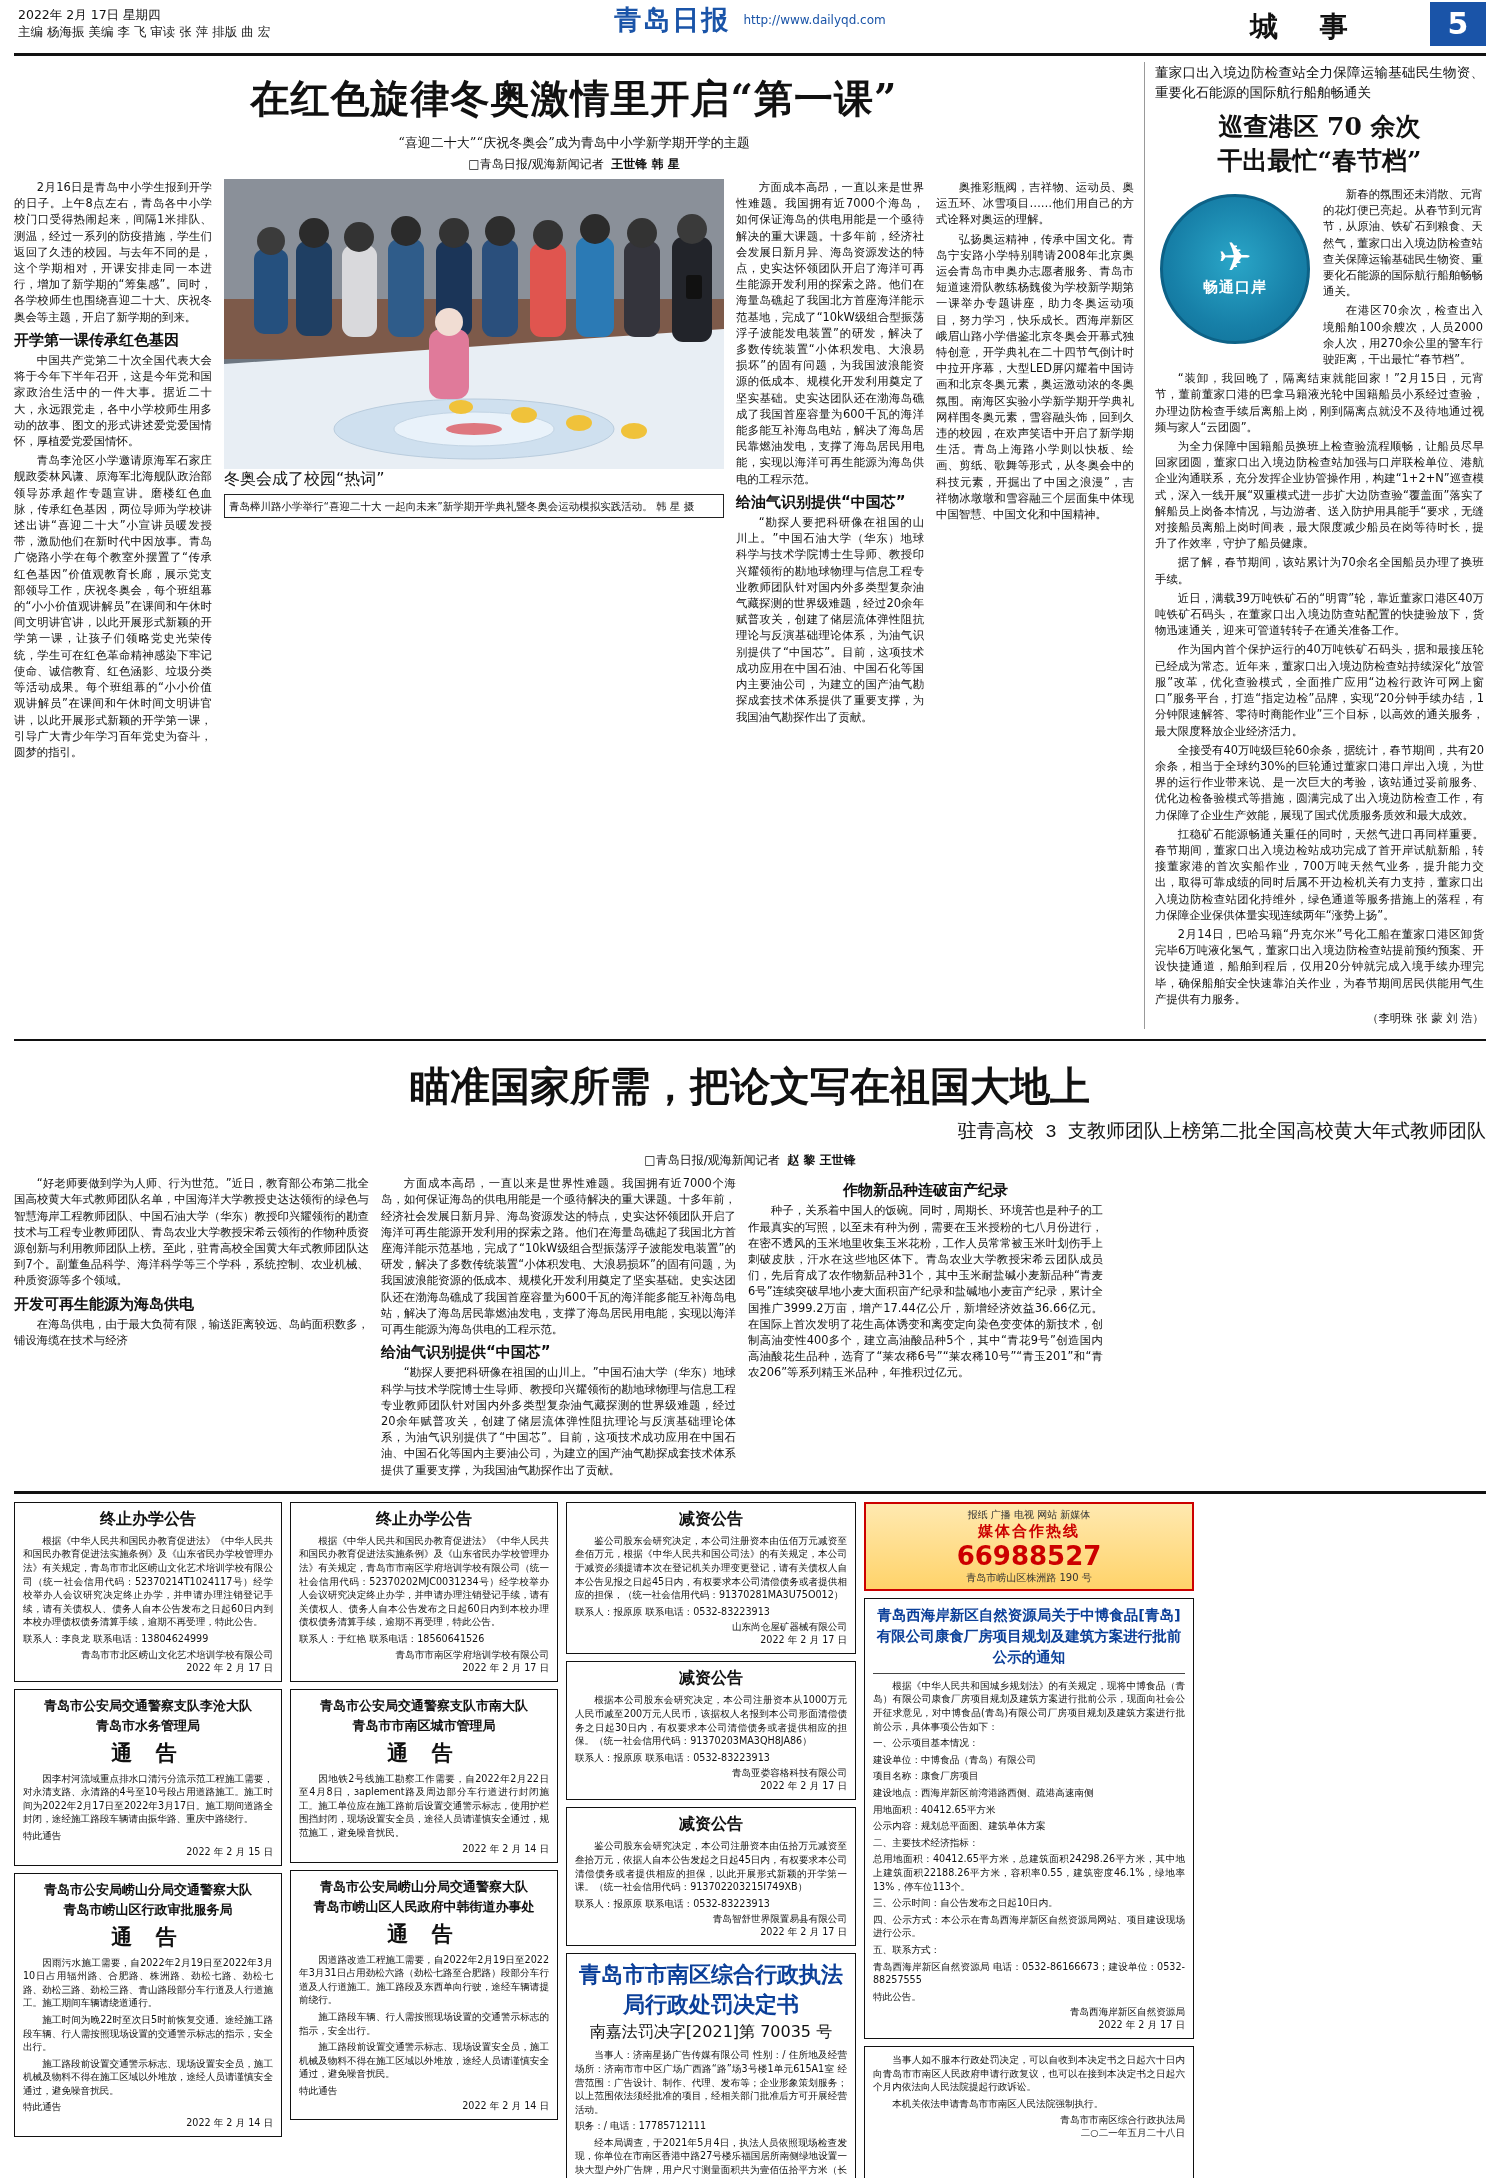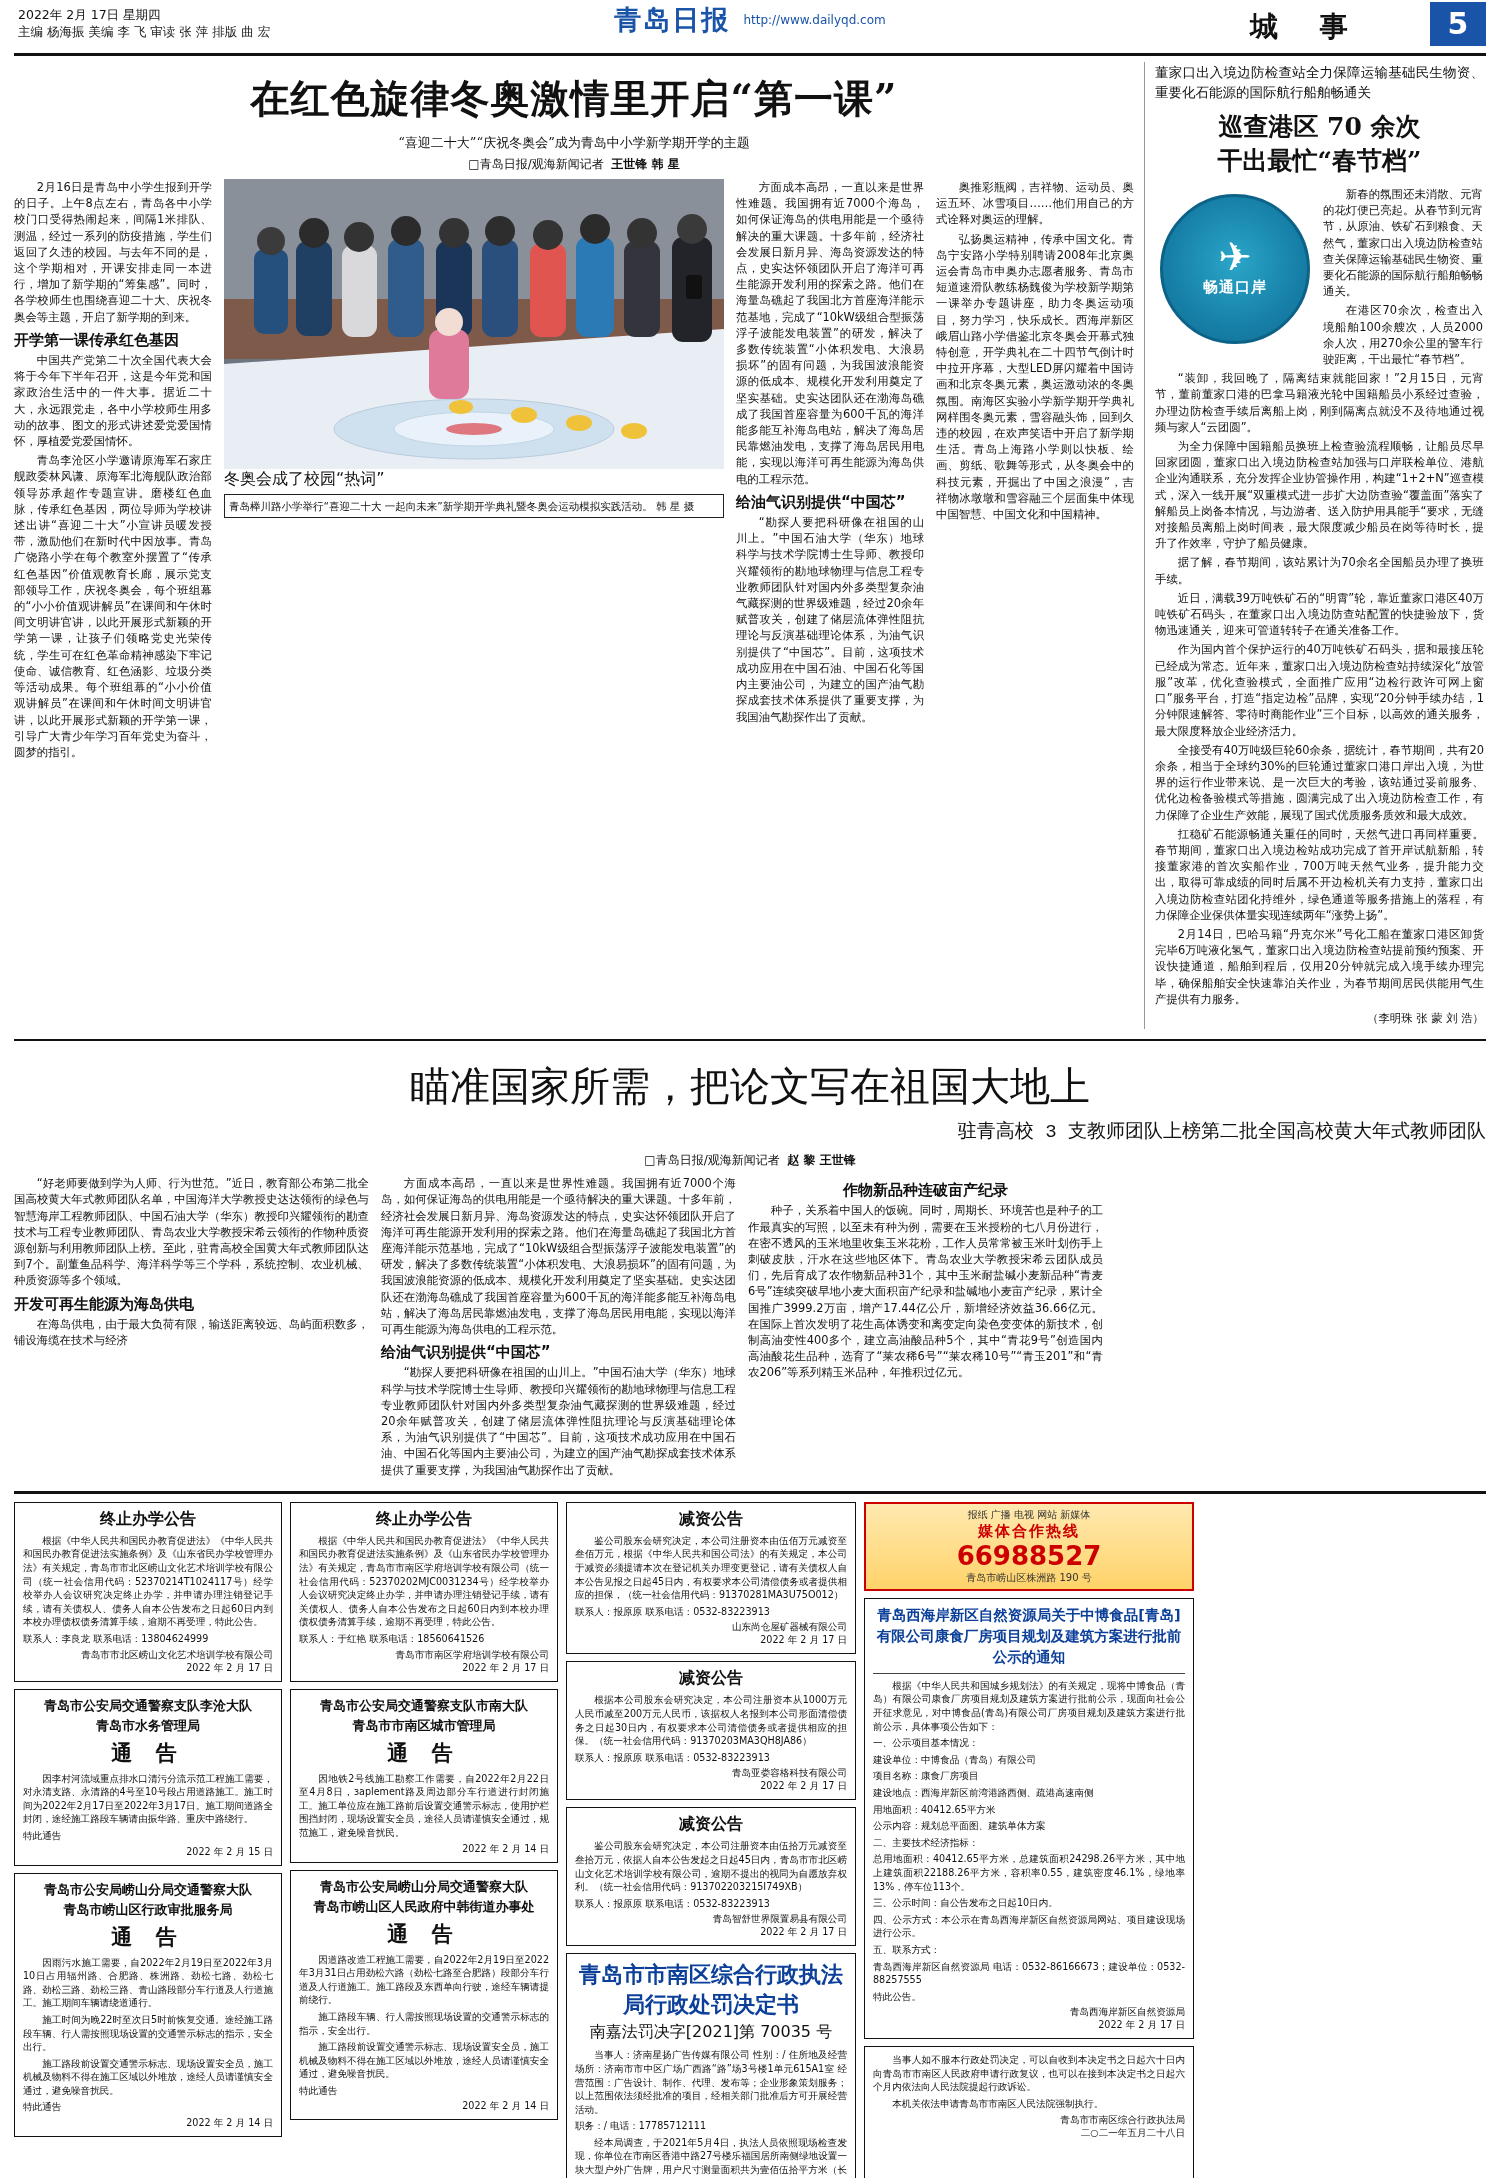--- a/index.html
+++ b/index.html
@@ -54,21 +54,21 @@
     width:150px;height:150px;border-radius:50%;
     background:radial-gradient(circle at 50% 45%, #2aa6c8 0%, #1780a8 60%, #0f6d94 100%);
     color:#fff; display:flex; align-items:center; justify-content:center; flex-direction:column;
     margin:8px auto; border:3px solid #0d6287; position:relative;
   }
   .stamp .plane { font-size:40px; line-height:30px; }
   .stamp .stxt { font-size:15px; font-weight:bold; margin-top:6px; letter-spacing:1px;}
 
   
   .feat2 { margin-top:10px; border-top:2px solid #111; padding-top:8px; }
-  h2.head2 { font-size:40px; font-weight:normal; text-align:center; margin:10px 0 4px;
+  h2.head2 { font-size:40px; font-weight:bold; text-align:center; margin:10px 0 4px;
              font-family:"DejaVu Serif",serif; }
   .sub2 { font-size:19px; text-align:right; margin-bottom:8px; font-family:Liberation Mono, monospace;}
 
   
   .notices { margin-top:10px; border-top:3px solid #111; padding-top:8px; display:flex; gap:8px; }
   .ncol { display:flex; flex-direction:column; gap:7px; }
   .box { border:1px solid #111; padding:6px 8px; }
   .box .bt { font-size:16px; font-weight:bold; text-align:center; margin-bottom:4px; }
   .box .bt2 { font-size:13px; font-weight:bold; text-align:center; line-height:20px; }
   .box .tg { font-size:21px; font-weight:bold; text-align:center; letter-spacing:8px; margin:3px 0 5px;}
@@ -304,21 +304,21 @@
       </div>
       <div class="box">
         <div class="bt">减资公告</div>
         <p>根据本公司股东会研究决定，本公司注册资本从1000万元人民币减至200万元人民币，该据权人名报到本公司形面清偿债务之日起30日内，有权要求本公司清偿债务或者提供相应的担保。（统一社会信用代码：91370203MA3QH8JA86）</p>
         <p class="noind">联系人：报原原      联系电话：0532-83223913</p>
         <div class="dt">青岛亚娄容格科技有限公司</div>
         <div class="dt">2022 年 2 月 17 日</div>
       </div>
       <div class="box">
         <div class="bt">减资公告</div>
-        <p>鉴公司股东会研究决定，本公司注册资本由伍拾万元减资至叁拾万元，依据人自本公告发起之日起45日内，青岛市市北区崂山文化艺术培训学校有限公司，逾期不提出的视同为自愿放弃权利。（统一社会信用代码：913702203215I749XB）</p>
+        <p>鉴公司股东会研究决定，本公司注册资本由伍拾万元减资至叁拾万元，依据人自本公告发起之日起45日内，有权要求本公司清偿债务或者提供相应的担保，以此开展形式新颖的开学第一课。（统一社会信用代码：913702203215I749XB）</p>
         <p class="noind">联系人：报原原      联系电话：0532-83223913</p>
         <div class="dt">青岛智舒世界限置易县有限公司</div>
         <div class="dt">2022 年 2 月 17 日</div>
       </div>
       <div class="box penalty">
         <div class="pt">青岛市市南区综合行政执法局行政处罚决定书</div>
         <div class="ps">南嘉法罚决字[2021]第 70035 号</div>
         <p>当事人：济南星扬广告传媒有限公司      性别：/    住所地及经营场所：济南市市中区广场广西路“路”场3号楼1单元615A1室    经营范围：广告设计、制作、代理、发布等；企业形象策划服务；以上范围依法须经批准的项目，经相关部门批准后方可开展经营活动。</p>
         <p class="noind">职务：/  电话：17785712111</p>
         <p>经本局调查，于2021年5月4日，执法人员依照现场检查发现，你单位在市南区香港中路27号楼乐福国居所南侧绿地设置一块大型户外广告牌，用户尺寸测量面积共为壹佰伍拾平方米（长30米×宽5米=150平方米）。当事人行为违法了《青岛市城市管理条例》相关规定。</p>

